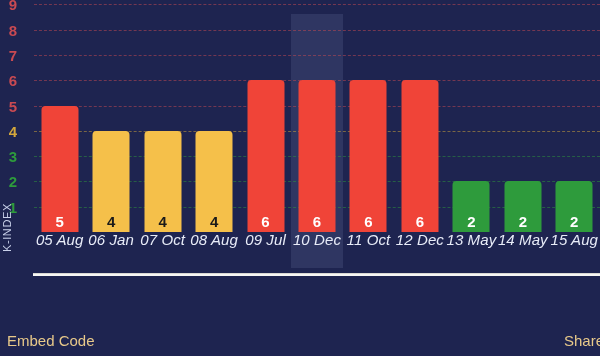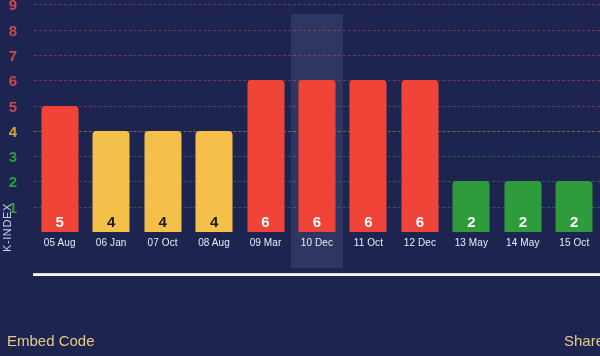--- a/index.html
+++ b/index.html
@@ -81,24 +81,25 @@
   .bar-value {
     font-size:15px;
     font-weight:700;
     line-height:1;
   }
   .x-label {
     position:absolute;
     bottom:20px;
     left:50%;
     transform:translateX(-50%);
-    font-size:10px;
+    font-size:15px;
     color:#e8ecf8;
     white-space:nowrap;
     letter-spacing:0.1px;
+    font-style:italic;
   }
 
   
   #scrollbar {
     position:absolute;
     left:33px; top:273px;
     width:567px; height:16px;
     background:#f7f7f5;
     border-top:1px solid #d9d9d4;
     border-bottom:1px solid #c9c9c4;
@@ -204,21 +205,21 @@
           </div>
         </div>
         <div class="x-label">08 Aug</div>
       </div>
       <div class="col">
         <div style="position: absolute; bottom: 36px; left: 50%; transform: translateX(-50%);">
           <div class="bar" style="height: 151.8px; background: rgb(240, 68, 56);">
             <span class="bar-value" style="color: rgb(255, 255, 255);">6</span>
           </div>
         </div>
-        <div class="x-label">09 Mar</div>
+        <div class="x-label">09 Jul</div>
       </div>
       <div class="col">
         <div style="position: absolute; bottom: 36px; left: 50%; transform: translateX(-50%);">
           <div class="bar" style="height: 151.8px; background: rgb(240, 68, 56);">
             <span class="bar-value" style="color: rgb(255, 255, 255);">6</span>
           </div>
         </div>
         <div class="x-label">10 Dec</div>
       </div>
       <div class="col">
@@ -252,21 +253,21 @@
           </div>
         </div>
         <div class="x-label">14 May</div>
       </div>
       <div class="col">
         <div style="position: absolute; bottom: 36px; left: 50%; transform: translateX(-50%);">
           <div class="bar" style="height: 50.6px; background: rgb(46, 155, 60);">
             <span class="bar-value" style="color: rgb(255, 255, 255);">2</span>
           </div>
         </div>
-        <div class="x-label">15 Oct</div>
+        <div class="x-label">15 Aug</div>
       </div>
     </div>
 
 </div>
 
 <div id="k-index-label">K-INDEX</div>
 
 <div id="scrollbar">
   <div id="scroll-thumb"></div>
 </div>

